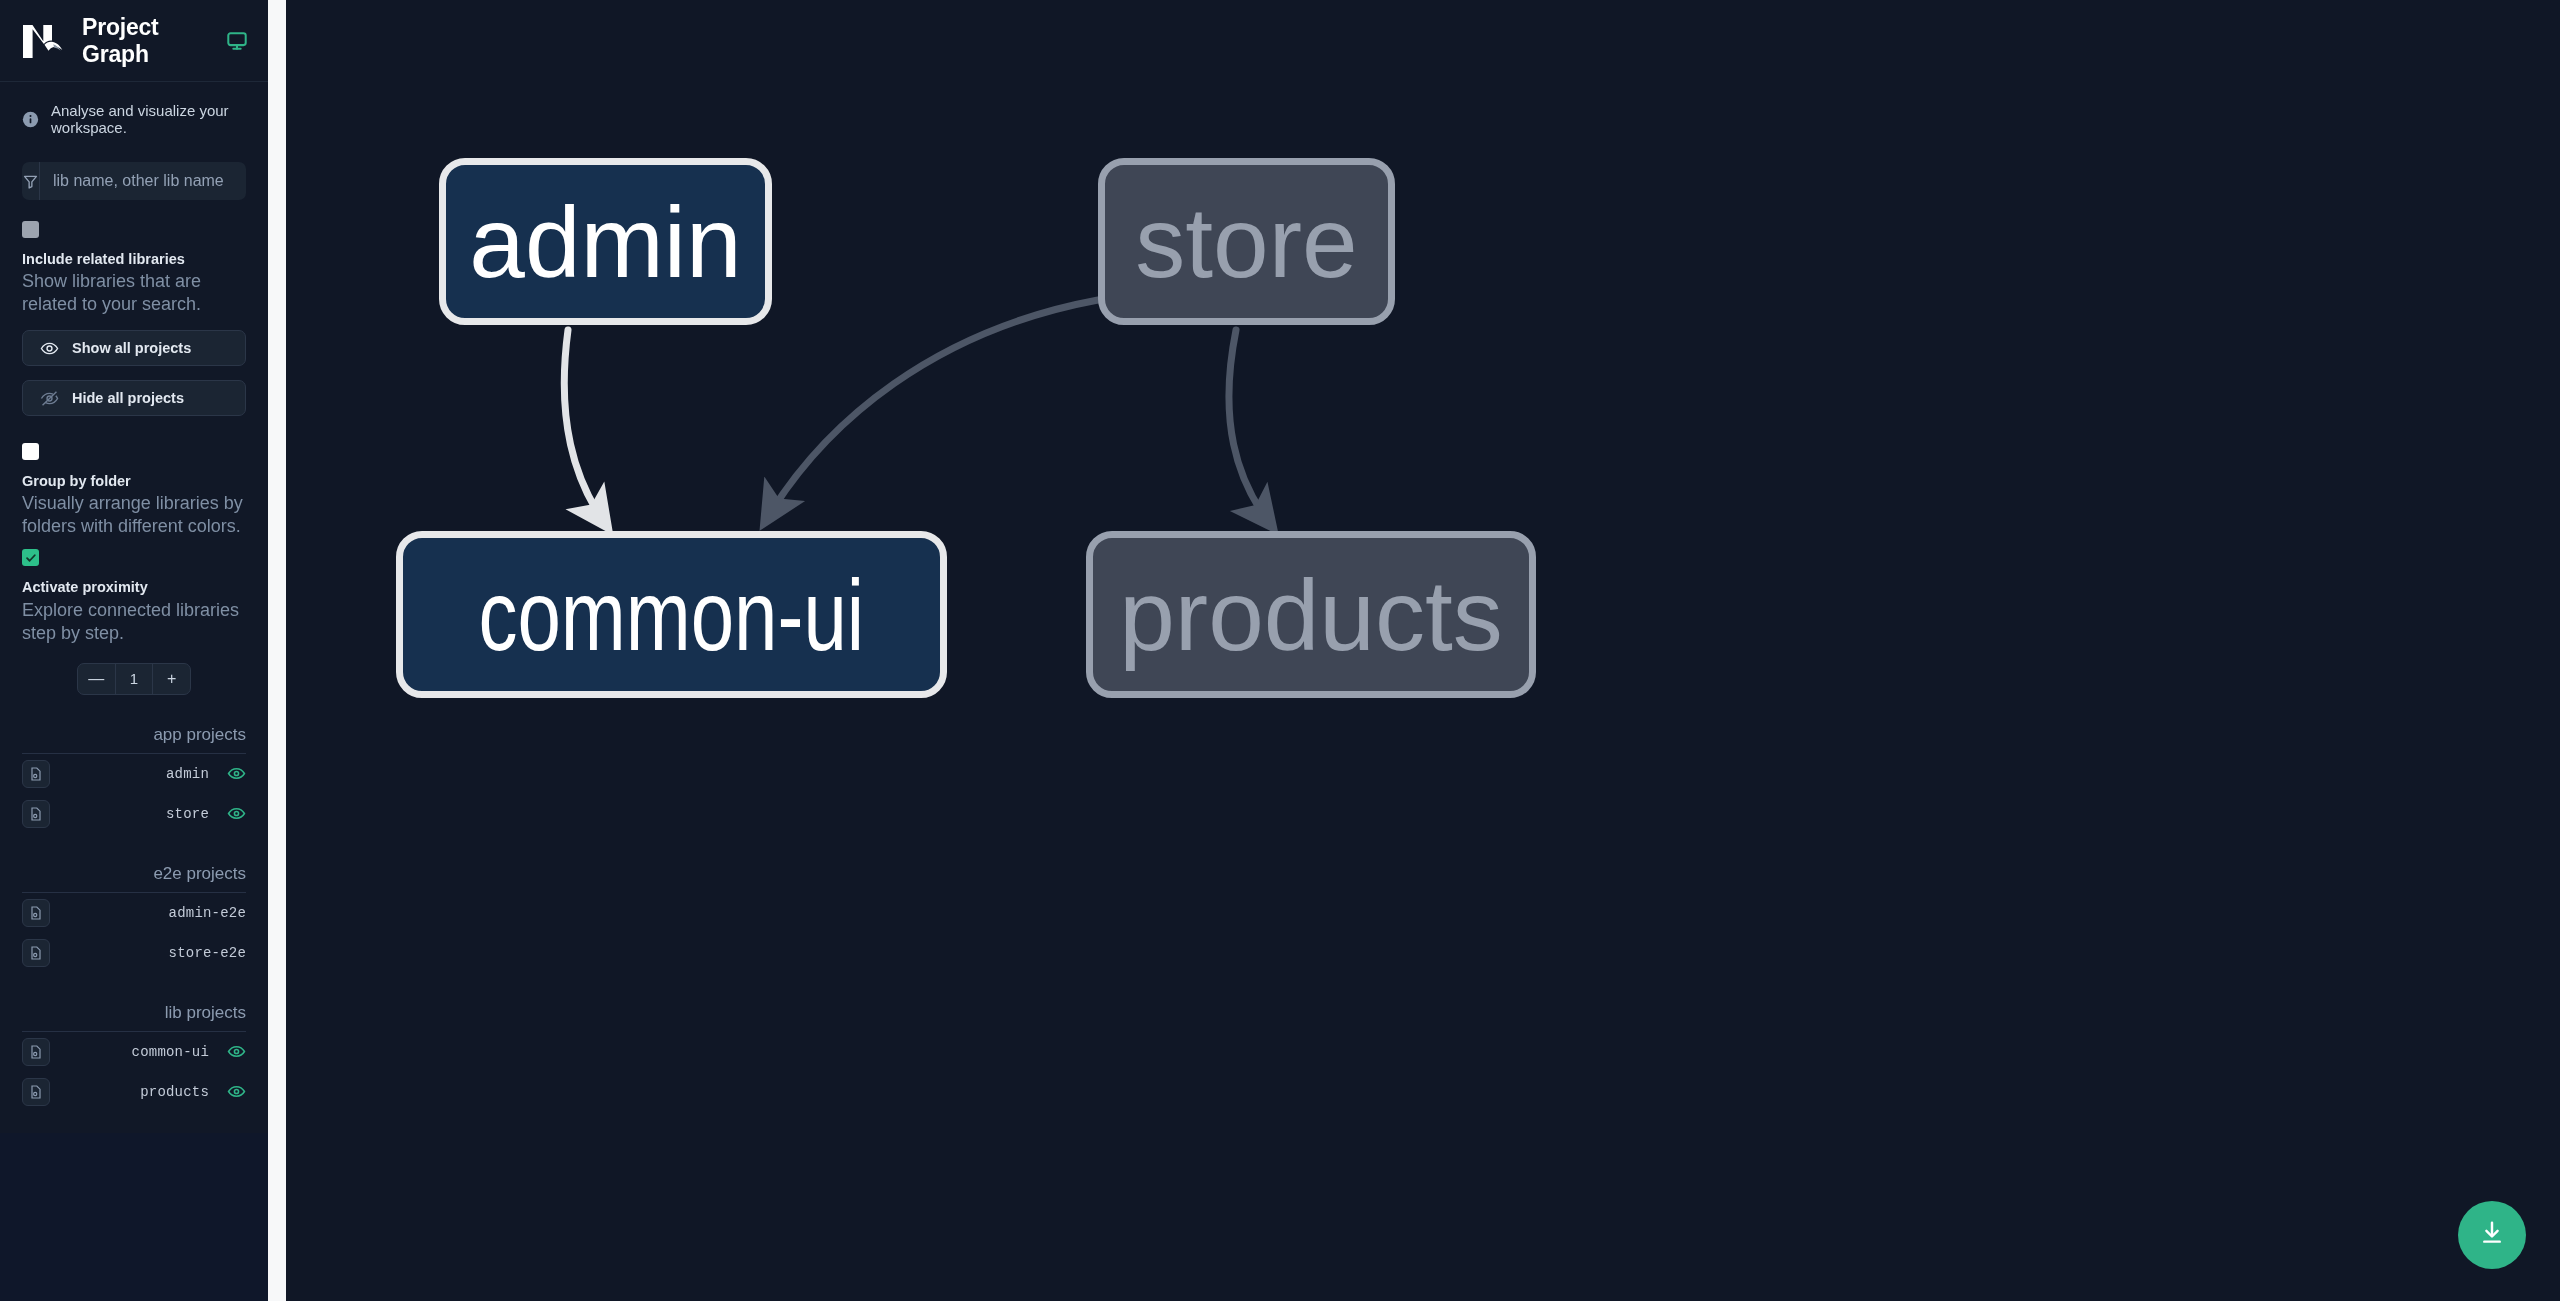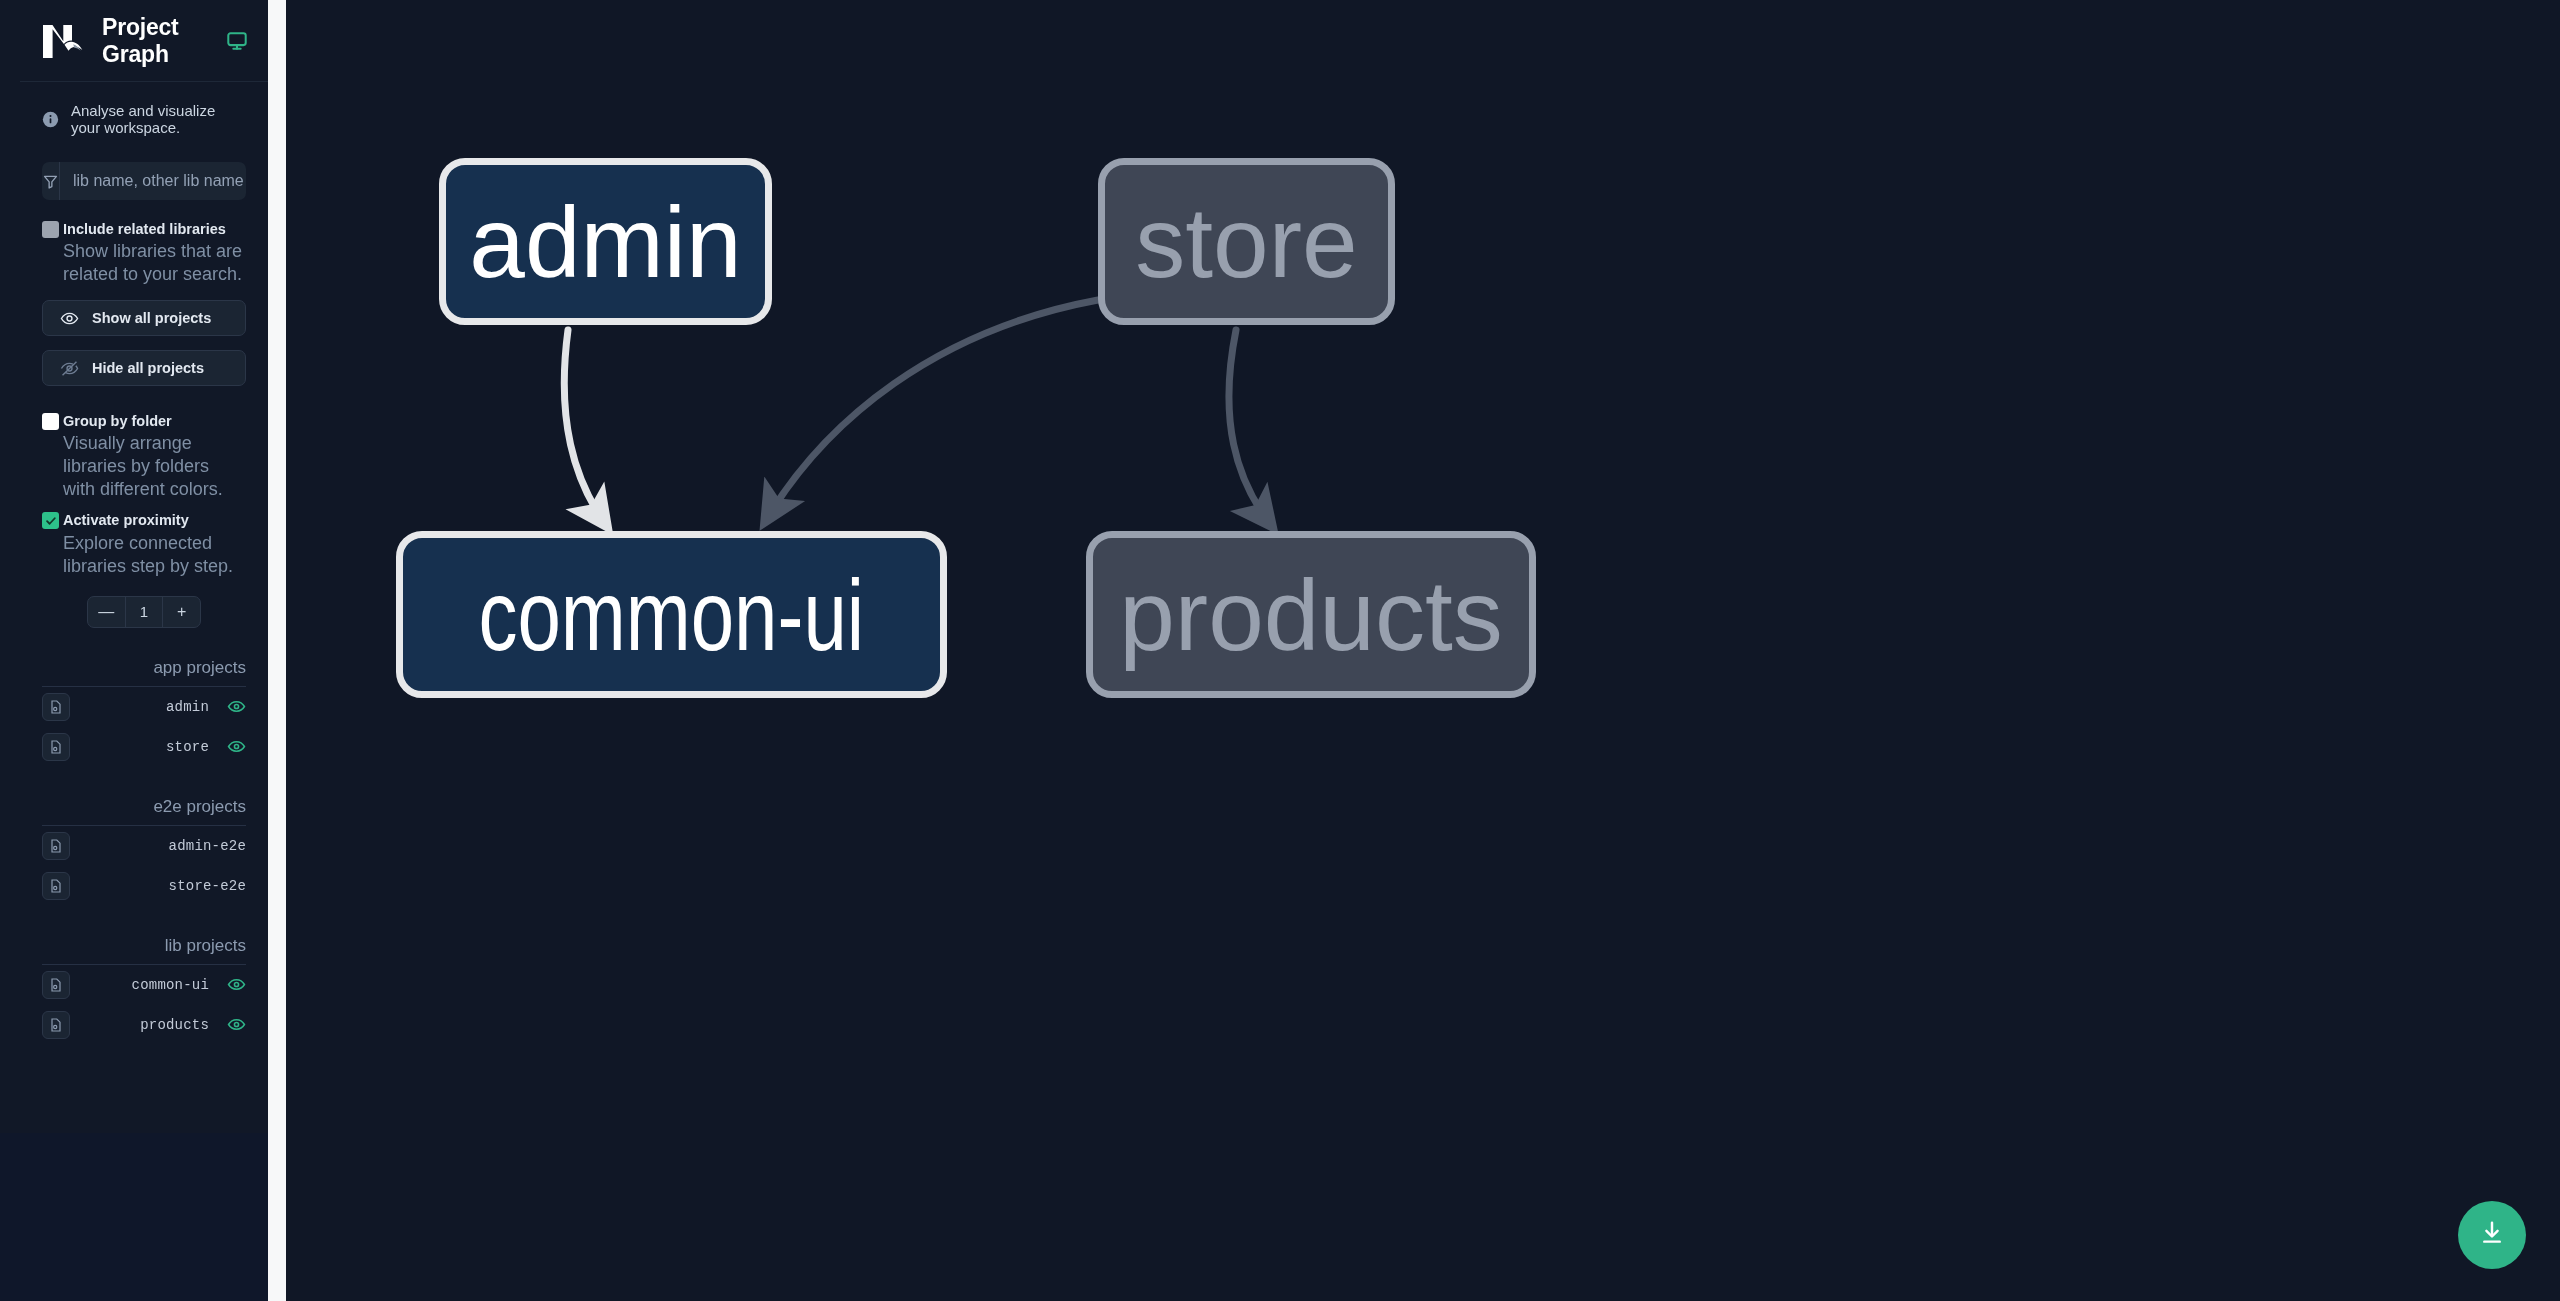--- a/index.html
+++ b/index.html
@@ -9,21 +9,21 @@
     font-family: "Liberation Sans", sans-serif;
     overflow: hidden;
   }
   #app { position: relative; width: 2560px; height: 1301px; display: flex; }
 
   
   #sidebar {
     width: 268px; height: 1133px;
     background: #111827;
     position: relative; flex: 0 0 268px;
-    display: flex; flex-direction: column; padding-left: 20px;
+    display: flex; flex-direction: column;
   }
   #sidebar-divider {
     width: 18px; height: 1301px; flex: 0 0 18px;
     background: #f7f8f9;
     cursor: col-resize;
   }
 
   .sb-header {
     height: 82px; flex: 0 0 82px;
     display: flex; align-items: center;
@@ -56,22 +56,23 @@
   }
   .sb-search input {
     flex: 1; background: transparent; border: 0; outline: none;
     color: #84cc16; font-size: 16px;
     font-family: Liberation Sans, sans-serif;
     padding-left: 13px;
   }
   .sb-search input::placeholder { color: #93a1b5; }
 
   .opt-row {
-    display: flex; gap: 4px;
+    display: flex; gap: 12px;
     padding: 20px 22px 0 22px;
+    flex-direction: column;
   }
   .opt-body { flex: 1; }
   .opt-title { font-size: 14.5px; font-weight: 700; color: #e2e8f0; line-height: 1.25; }
   .opt-desc { font-size: 18px; color: #7f8fa4; line-height: 1.28; margin-top: 2px; }
 
   .cbx {
     width: 17px; height: 17px; flex: 0 0 17px; margin-top: 1px;
     border-radius: 3px; background: #9ca3af;
     display: flex; align-items: center; justify-content: center;
   }

